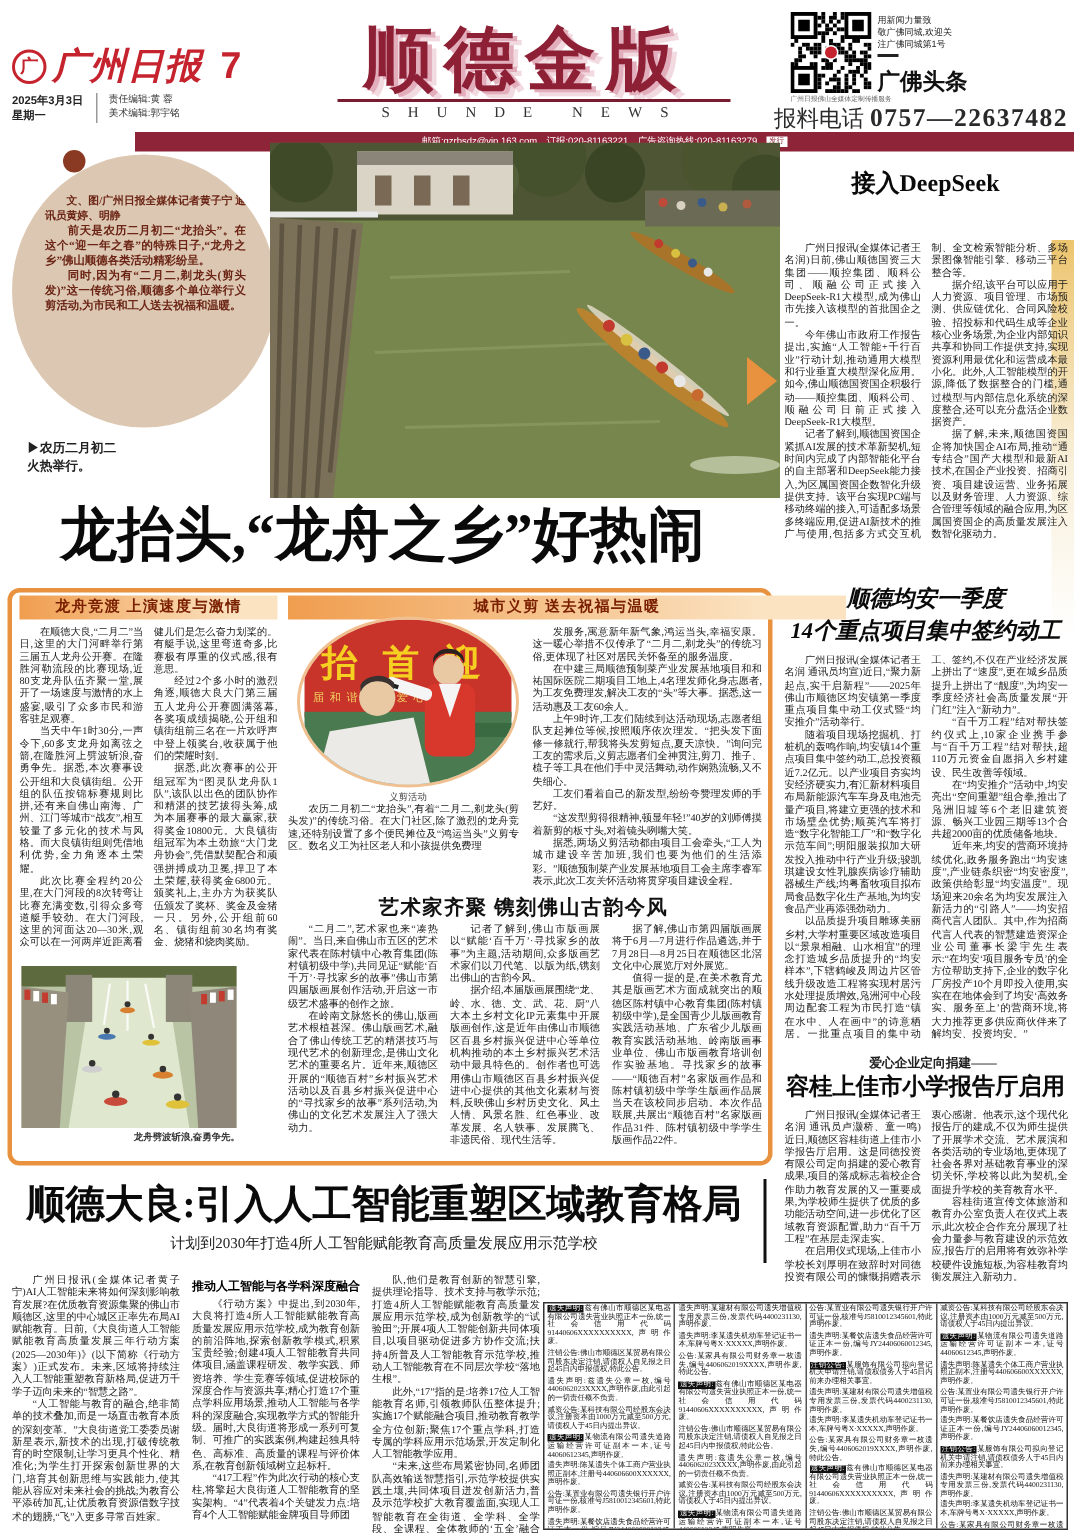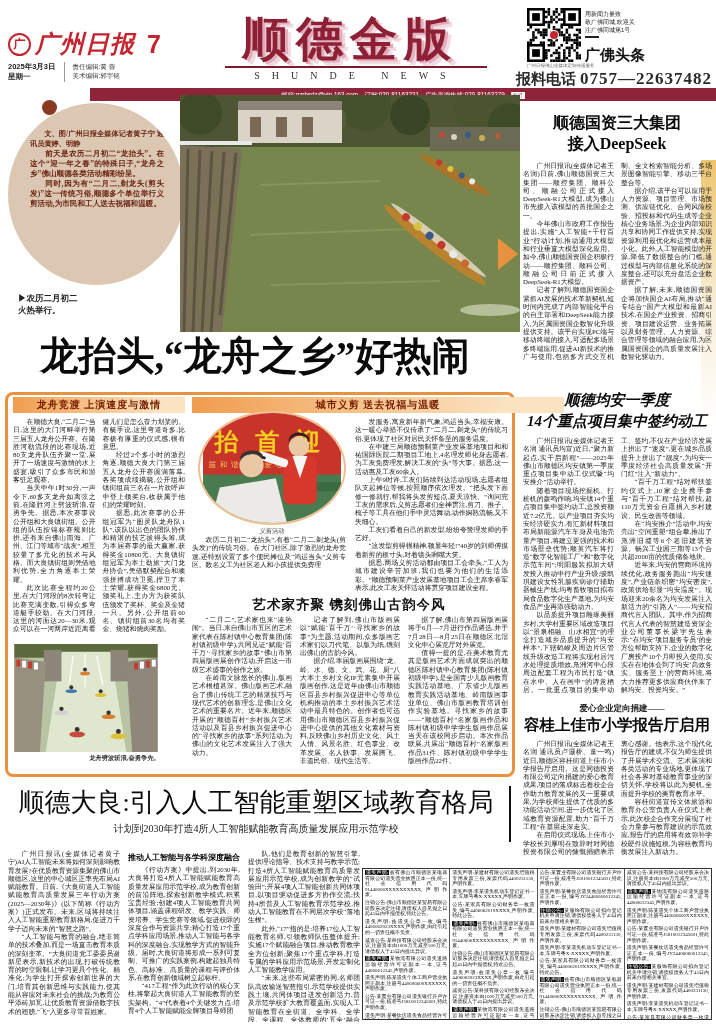--- a/index.html
+++ b/index.html
@@ -27,21 +27,21 @@
   .edition-sub { left:225px; top:70px; width:262px; text-align:center; font-size:10px;
     letter-spacing:12px; color:#333; font-family:"Liberation Serif", serif; }
 
   .qr-box { left:527px; top:8px; width:54px; height:54px; }
   .qr-caption { left:585px; top:10px; width:80px; font-size:6px; line-height:8px; color:#222; }
   .qr-dash { width:14px; height:1.5px; background:#222; margin:2px 0; }
   .qr-brand { font-size:15px; font-weight:900; color:#111; margin-top:13px; }
   .qr-footnote { left:527px; top:63px; width:150px; font-size:4.5px; color:#666; }
   .hotline { left:470px; top:69px; width:242px; text-align:right;
     font-family:"Liberation Serif", serif; color:#2a2a2a; }
-  .hotline .lab { font-size:15px; font-weight:bold; }
+  .hotline .lab { font-size:15px; font-weight:normal; }
   .hotline .num { font-size:17px; font-weight:bold; letter-spacing:1px; }
 
   .contact-bar { left:90px; top:88px; width:626px; height:13px; background:#8e2438;
     color:#fff; font-size:6.3px; line-height:13px; text-align:center; }
   .contact-bar .mini { display:inline-block; background:#fff; color:#8e2438;
     font-size:5px; line-height:7px; padding:0 2px; margin-left:4px; vertical-align:middle; }
 
   
   .intro-circle { left:8px; top:103px; width:176px; height:182px; background:#dcc8b2;
     border-radius:50%; padding:26px 20px 0 22px; overflow:hidden; }
@@ -82,21 +82,21 @@
   .sb-title { position:absolute; left:521px; width:192px; text-align:center;
     font-size:16px; font-weight:900; color:#0a0a0a; line-height:21px;
     font-family:"Liberation Serif", serif; }
   .sb-kicker { position:absolute; left:526px; width:192px; text-align:center;
     font-size:8.5px; font-weight:bold; color:#222; font-family:Liberation Serif, serif; }
   .edge-strip { left:701px; top:160px; width:15px; height:265px;
     background:linear-gradient(to bottom,#e9ba54,#f7ecd2 55%,#ffffff); opacity:.85; }
 
   
   .bottom-headline { left:6px; top:785px; width:500px; text-align:center; white-space:nowrap;
-    font-size:26px; font-weight:400; color:#0a0a0a; font-family:"Liberation Serif", serif; }
+    font-size:26px; font-weight:700; color:#0a0a0a; font-family:"Liberation Serif", serif; }
   .bottom-sub { left:6px; top:822px; width:500px; text-align:center; font-size:10px;
     color:#222; font-family:"Liberation Serif", serif; }
   .v-rule { left:509px; top:786px; width:1.5px; height:56px; background:#111; }
   .bt-col { position:absolute; top:850px; width:112px; height:172px; }
   .bt-subhead { font-size:8px; font-weight:900; text-align:center; text-indent:0 !important;
     margin:2px 0 3px 0; color:#000; }
 
   
   .ads { left:362px; top:868px; width:350px; height:152px; border:1px solid #333;
     display:flex; }
@@ -472,21 +472,20 @@
     <p>在岭南文脉悠长的佛山,版画艺术根植甚深。佛山版画艺术,融合了佛山传统工艺的精湛技巧与现代艺术的创新理念,是佛山文化艺术的重要名片。近年来,顺德区开展的“顺德百村”乡村振兴艺术活动以及百县乡村振兴促进中心的“寻找家乡的故事”系列活动,为佛山的文化艺术发展注入了强大动力。</p>
     <p>记者了解到,佛山市版画展以“赋能‘百千万’·寻找家乡的故事”为主题,活动期间,众多版画艺术家们以刀代笔、以版为纸,镌刻出佛山的古韵今风。</p>
     <p>据介绍,本届版画展围绕“龙、岭、水、德、文、武、花、厨”八大本土乡村文化IP元素集中开展版画创作,这是近年由佛山市顺德区百县乡村振兴促进中心等单位机构推动的本土乡村振兴艺术活动中最具特色的。创作者也可选用佛山市顺德区百县乡村振兴促进中心提供的其他文化素材与资料,反映佛山乡村历史文化、风土人情、风景名胜、红色事业、改革发展、名人轶事、发展腾飞、非遗民俗、现代生活等。</p>
     <p>据了解,佛山市第四届版画展将于6月—7月进行作品遴选,并于7月28日—8月25日在顺德区北滘文化中心展览厅对外展览。</p>
     <p>值得一提的是,在美术教育尤其是版画艺术方面成就突出的顺德区陈村镇中心教育集团(陈村镇初级中学),是全国青少儿版画教育实践活动基地、广东省少儿版画教育实践活动基地、岭南版画事业单位、佛山市版画教育培训创作实验基地。寻找家乡的故事——“顺德百村”名家版画作品和陈村镇初级中学学生版画作品展当天在该校同步启动。本次作品联展,共展出“顺德百村”名家版画作品31件、陈村镇初级中学学生版画作品22件。</p>
   </div>
 
 <div class="edge-strip abs"></div>
 
 <div class="sb-title" style="top:112px;">
-  <div>顺德国资三大集团</div>
   <div>接入DeepSeek</div>
 </div>
 <div class="body-text cols2" style="left:523px; top:162px; width:189px; height:222px;">
     <p>广州日报讯(全媒体记者王名润)日前,佛山顺德国资三大集团——顺控集团、顺科公司、顺融公司正式接入DeepSeek-R1大模型,成为佛山市先接入该模型的首批国企之一。</p>
     <p>今年佛山市政府工作报告提出,实施“人工智能+千行百业”行动计划,推动通用大模型和行业垂直大模型深化应用。如今,佛山顺德国资国企积极行动——顺控集团、顺科公司、顺融公司日前正式接入DeepSeek-R1大模型。</p>
     <p>记者了解到,顺德国资国企紧抓AI发展的技术革新契机,短时间内完成了内部智能化平台的自主部署和DeepSeek能力接入,为区属国资国企数智化升级提供支持。该平台实现PC端与移动终端的接入,可适配多场景多终端应用,促进AI新技术的推广与使用,包括多方式交互机制、全文检索智能分析、多场景图像智能引擎、移动三平台整合等。</p>
     <p>据介绍,该平台可以应用于人力资源、项目管理、市场预测、供应链优化、合同风险校验、招投标和代码生成等企业核心业务场景,为企业内部知识共享和协同工作提供支持,实现资源利用最优化和运营成本最小化。此外,人工智能模型的开源,降低了数据整合的门槛,通过模型与内部信息化系统的深度整合,还可以充分盘活企业数据资产。</p>
     <p>据了解,未来,顺德国资国企将加快国企AI布局,推动“通专结合”国产大模型和最新AI技术,在国企产业投资、招商引资、项目建设运营、业务拓展以及财务管理、人力资源、综合管理等领域的融合应用,为区属国资国企的高质量发展注入数智化驱动力。</p>
   </div>
 

